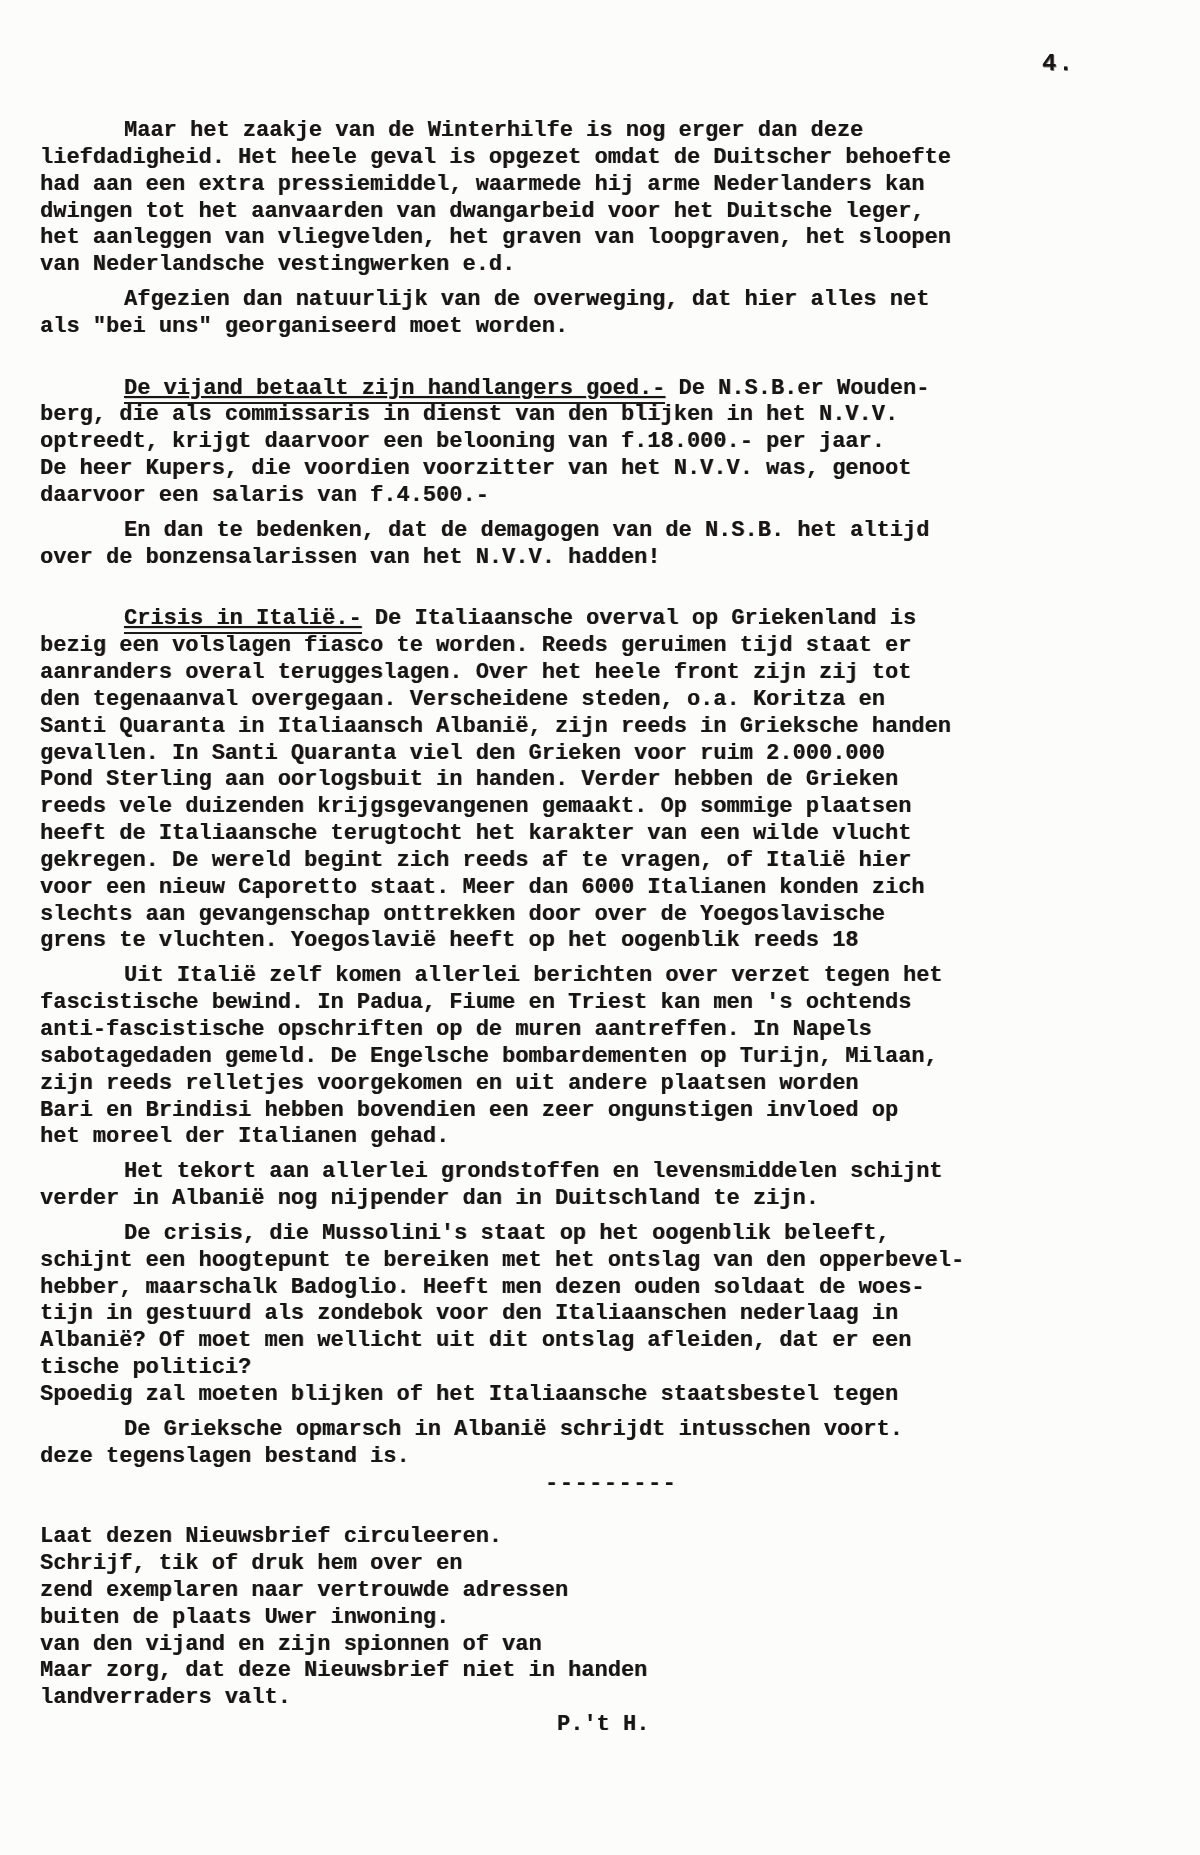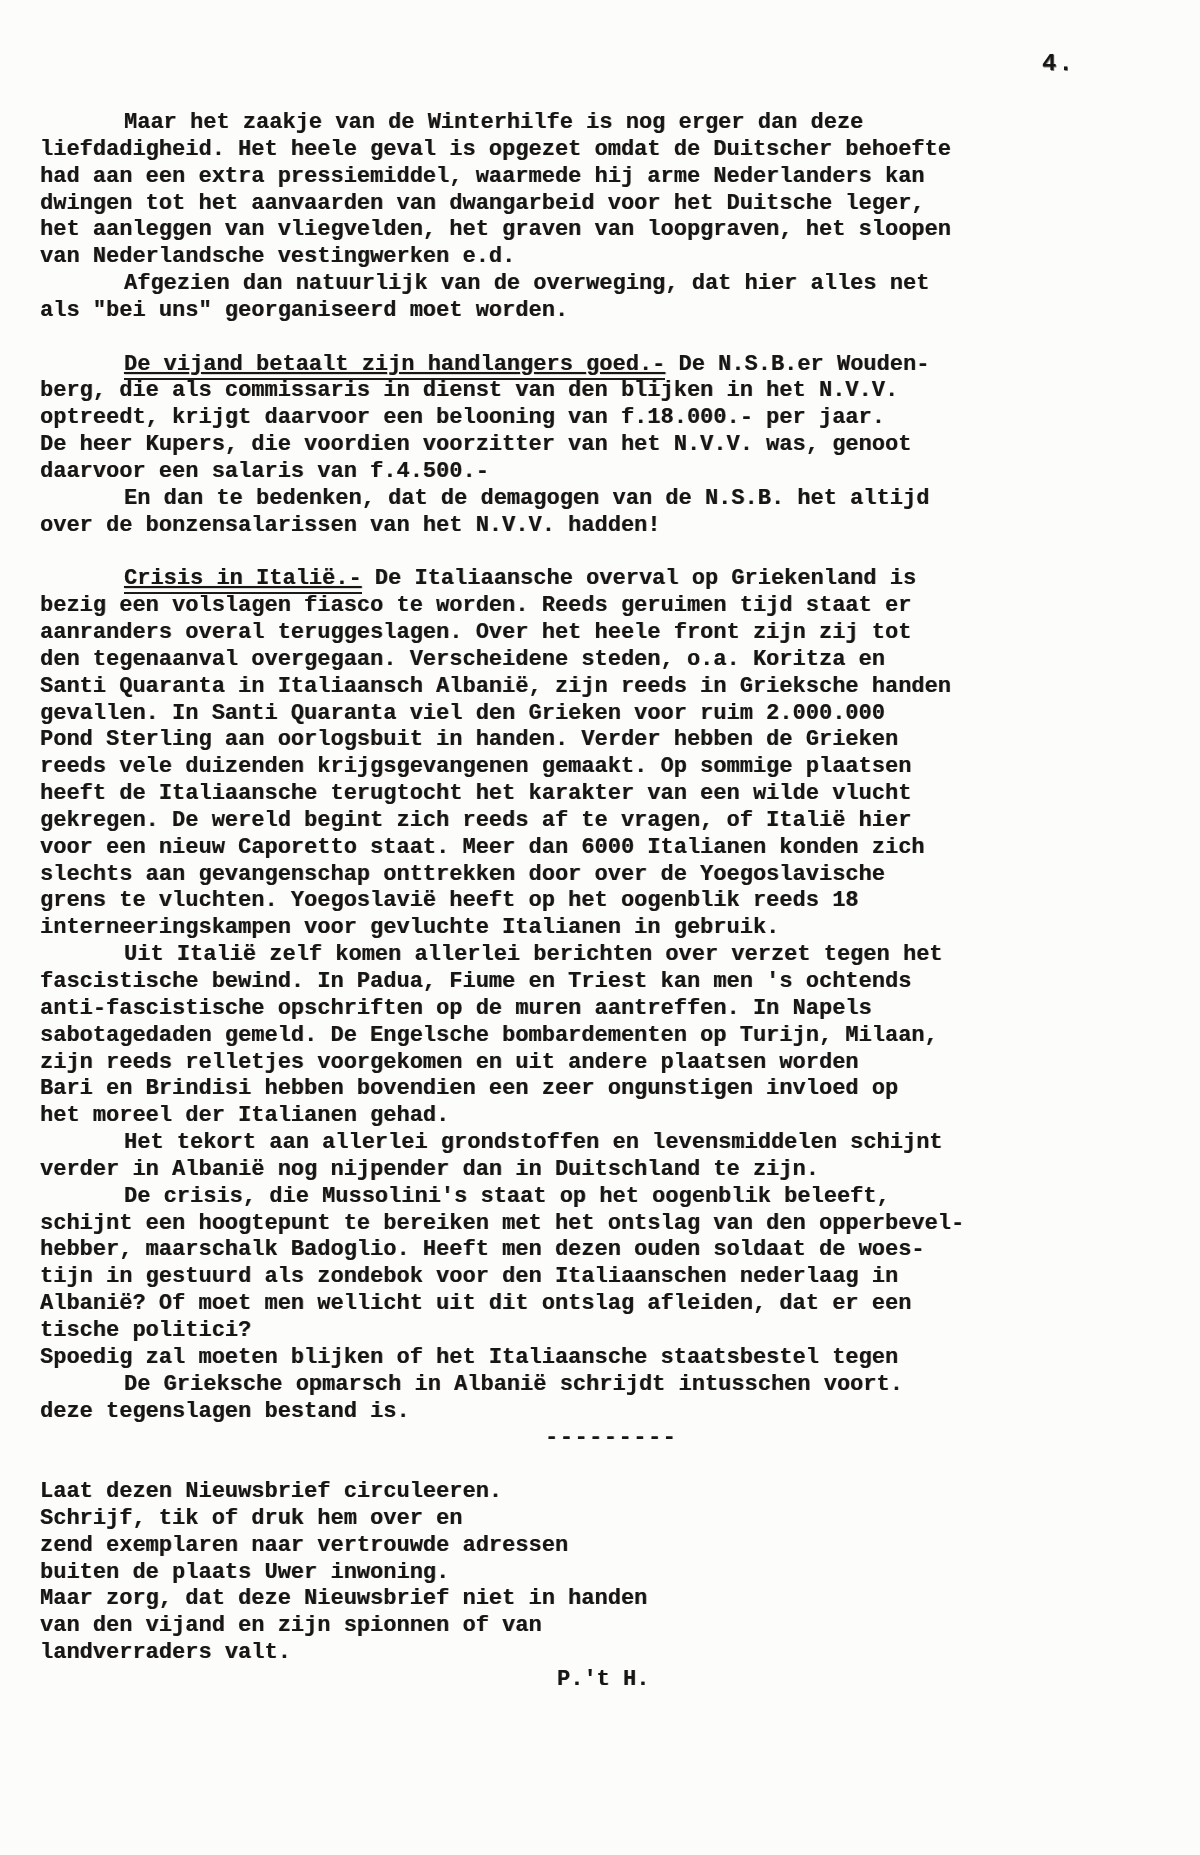--- a/index.html
+++ b/index.html
@@ -32,21 +32,21 @@
     left: 40px;
     top: 110px;
     width: 1130px;
     text-shadow: 0.6px 0.4px 0 rgba(25,22,20,0.45), -0.3px -0.2px 0 rgba(25,22,20,0.18);
   }
   .line {
     height: 26.85px;
     line-height: 26.85px;
     white-space: pre;
   }
-  .line.indent { padding-left: 84px; }
+  .line.indent { padding-left: 84px; margin-top: 8px; }
   .line.separator {
     padding-left: 505px;
     letter-spacing: 1.5px;
     font-weight: 700;
   }
   .line.signature { padding-left: 517px; }
   .u {
     border-bottom: 2.5px solid #1d1b19;
     padding-bottom: 1px;
     text-decoration: underline;
@@ -81,21 +81,20 @@
       <div class="line"><span>den tegenaanval overgegaan. Verscheidene steden, o.a. Koritza en</span></div>
       <div class="line"><span>Santi Quaranta in Italiaansch Albanië, zijn reeds in Grieksche handen</span></div>
       <div class="line"><span>gevallen. In Santi Quaranta viel den Grieken voor ruim 2.000.000</span></div>
       <div class="line"><span>Pond Sterling aan oorlogsbuit in handen. Verder hebben de Grieken</span></div>
       <div class="line"><span>reeds vele duizenden krijgsgevangenen gemaakt. Op sommige plaatsen</span></div>
       <div class="line"><span>heeft de Italiaansche terugtocht het karakter van een wilde vlucht</span></div>
       <div class="line"><span>gekregen. De wereld begint zich reeds af te vragen, of Italië hier</span></div>
       <div class="line"><span>voor een nieuw Caporetto staat. Meer dan 6000 Italianen konden zich</span></div>
       <div class="line"><span>slechts aan gevangenschap onttrekken door over de Yoegoslavische</span></div>
       <div class="line"><span>grens te vluchten. Yoegoslavië heeft op het oogenblik reeds 18</span></div>
-      <div class="line"><span>interneeringskampen voor gevluchte Italianen in gebruik.</span></div>
       <div class="line indent"><span>Uit Italië zelf komen allerlei berichten over verzet tegen het</span></div>
       <div class="line"><span>fascistische bewind. In Padua, Fiume en Triest kan men 's ochtends</span></div>
       <div class="line"><span>anti-fascistische opschriften op de muren aantreffen. In Napels</span></div>
       <div class="line"><span>sabotagedaden gemeld. De Engelsche bombardementen op Turijn, Milaan,</span></div>
       <div class="line"><span>zijn reeds relletjes voorgekomen en uit andere plaatsen worden</span></div>
       <div class="line"><span>Bari en Brindisi hebben bovendien een zeer ongunstigen invloed op</span></div>
       <div class="line"><span>het moreel der Italianen gehad.</span></div>
       <div class="line indent"><span>Het tekort aan allerlei grondstoffen en levensmiddelen schijnt</span></div>
       <div class="line"><span>verder in Albanië nog nijpender dan in Duitschland te zijn.</span></div>
       <div class="line indent"><span>De crisis, die Mussolini's staat op het oogenblik beleeft,</span></div>
@@ -106,18 +105,18 @@
       <div class="line"><span>tische politici?</span></div>
       <div class="line"><span>Spoedig zal moeten blijken of het Italiaansche staatsbestel tegen</span></div>
       <div class="line indent"><span>De Grieksche opmarsch in Albanië schrijdt intusschen voort.</span></div>
       <div class="line"><span>deze tegenslagen bestand is.</span></div>
       <div class="line separator"><span>---------</span></div>
       <div class="line"></div>
       <div class="line"><span>Laat dezen Nieuwsbrief circuleeren.</span></div>
       <div class="line"><span>Schrijf, tik of druk hem over en</span></div>
       <div class="line"><span>zend exemplaren naar vertrouwde adressen</span></div>
       <div class="line"><span>buiten de plaats Uwer inwoning.</span></div>
+      <div class="line"><span>van den vijand en zijn spionnen of van</span></div>
       <div class="line"><span>Maar zorg, dat deze Nieuwsbrief niet in handen</span></div>
-      <div class="line"><span>van den vijand en zijn spionnen of van</span></div>
       <div class="line"><span>landverraders valt.</span></div>
       <div class="line signature"><span>P.'t H.</span></div>
     </div>
 </div>
 
 </body></html>

